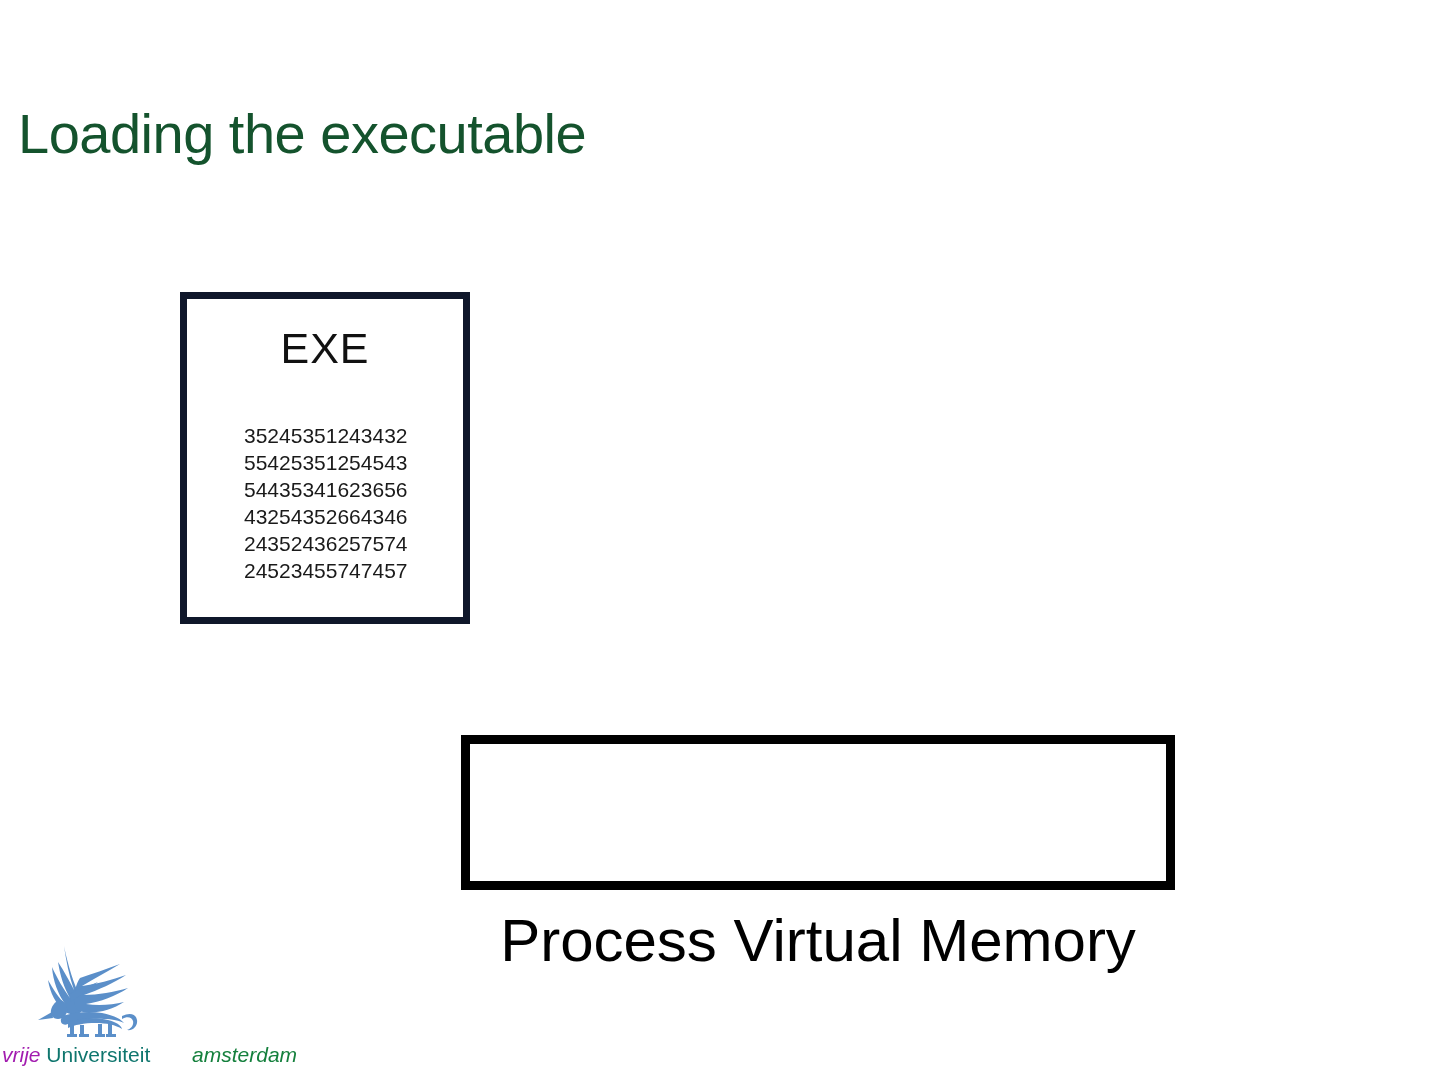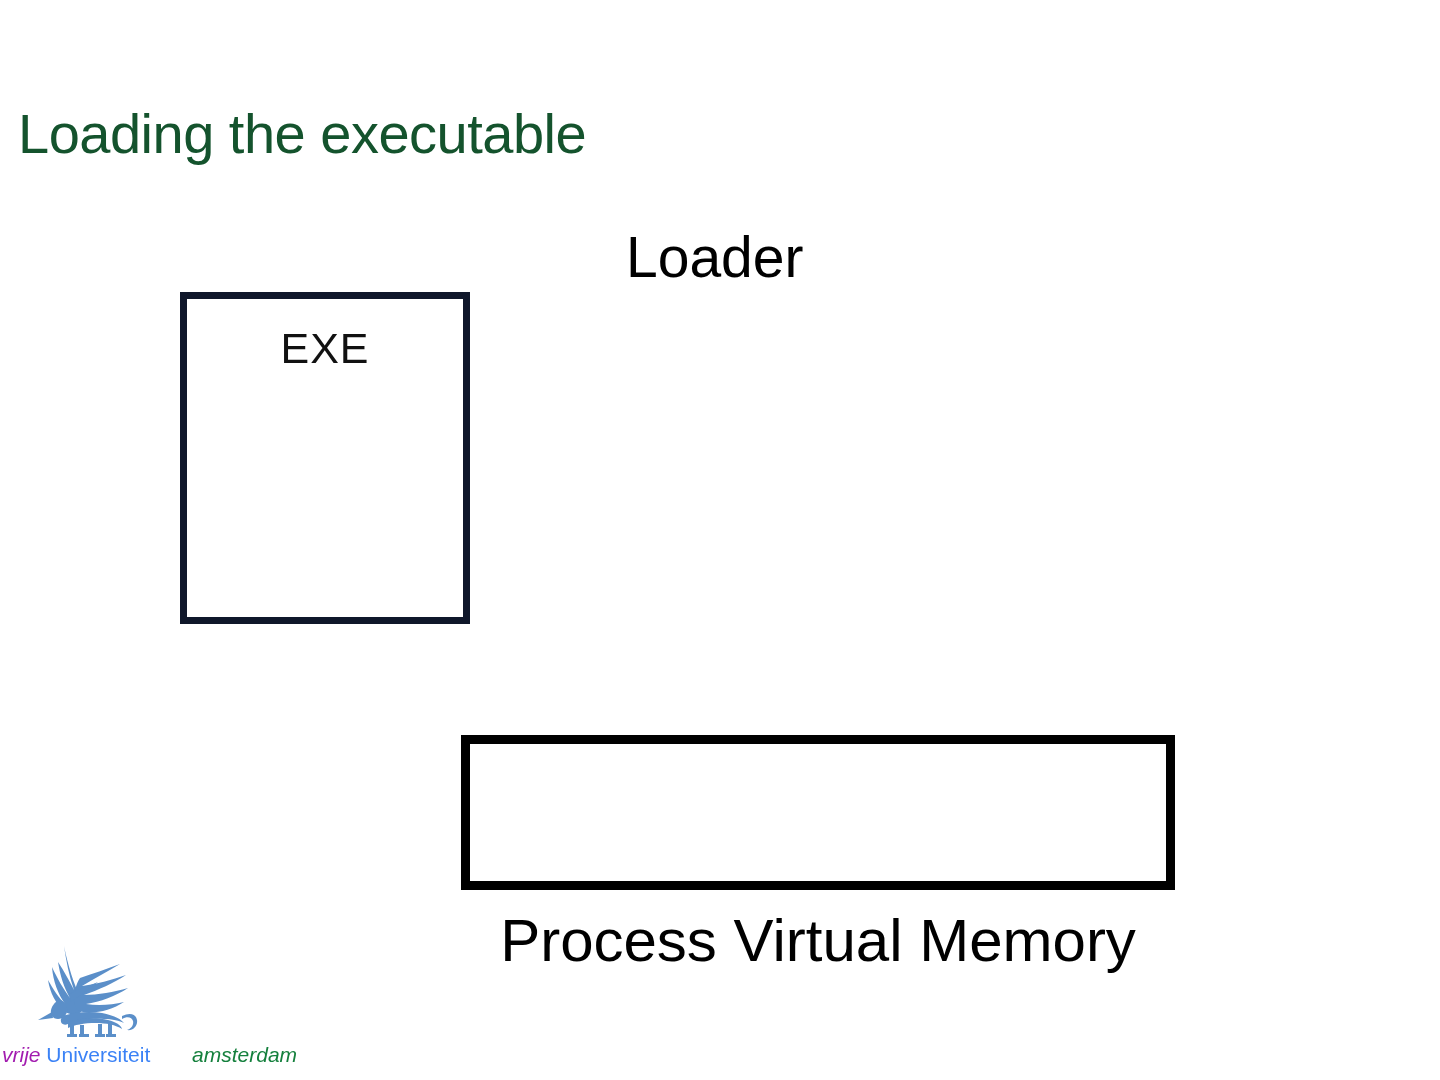--- a/index.html
+++ b/index.html
@@ -129,39 +129,46 @@
     height: 26px;
     font-size: 21px;
     line-height: 26px;
     white-space: nowrap;
   }
   #vu-wordmark .vu-vrije {
     font-style: italic;
     color: #a21caf;
   }
   #vu-wordmark .vu-universiteit {
-    color: #3b82f6;
+    color: #0f766e;
   }
   #vu-wordmark .vu-amsterdam {
     font-style: italic;
     color: #15803d;
     margin-left: 36px;
   }
 </style>
 </head>
 <body>
 
 <div id="slide">
 
   <div id="slide-title">Loading the executable</div>
 
-  <div id="loader-label">Loader</div>
 
   <div id="exe-box">
     <div id="exe-title">EXE</div>
+    <div id="exe-code">
+      <span class="code-line">35245351243432</span>
+      <span class="code-line">55425351254543</span>
+      <span class="code-line">54435341623656</span>
+      <span class="code-line">43254352664346</span>
+      <span class="code-line">24352436257574</span>
+      <span class="code-line">24523455747457</span>
+    </div>
   </div>
 
   <div id="memory-box"></div>
 
   <div id="memory-label">Process Virtual Memory</div>
 
   <div id="vu-logo">
     <svg id="vu-mark" viewBox="0 0 108 100">
       <g fill="#5b8fc9">
 

